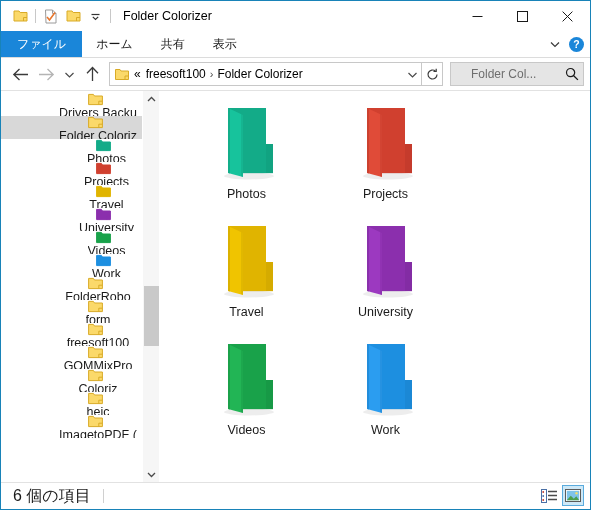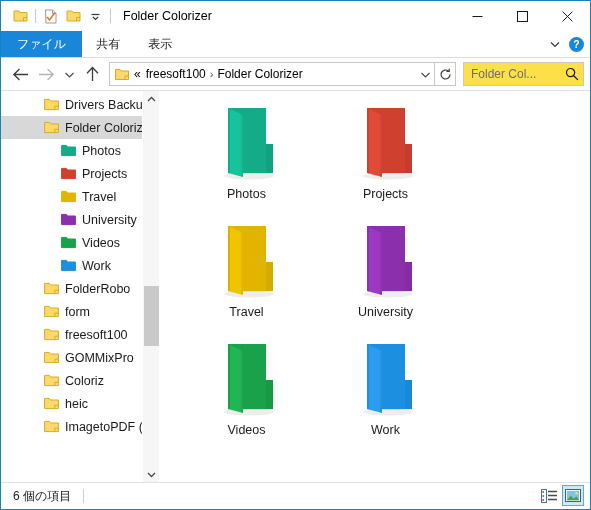--- a/index.html
+++ b/index.html
@@ -155,25 +155,25 @@
     border: 1px solid #c8c8c8;
     border-left: none;
     display: flex; align-items: center; justify-content: center;
     background: #ffffff;
     flex: 0 0 20px;
   }
   .searchbox {
     width: 108px;
     height: 22px;
     border: 1px solid #c8c8c8;
-    background: #fde047;
+    background: #e5e5e5;
     margin-left: 7px;
     display: flex;
     align-items: center;
-    padding: 0 4px 0 7px;
+    padding: 0 4px 0 20px;
     flex: 0 0 108px;
   }
   .searchbox .ph {
     font-size: 12px;
     color: #6e6e6e;
     flex: 1 1 auto;
     white-space: nowrap;
     overflow: hidden;
   }
 
@@ -198,20 +198,21 @@
     left: 0; top: 0;
     width: 145px;
     padding-top: 2px;
   }
   .navitem {
     height: 23px;
     display: flex;
     align-items: center;
     padding-left: 0px;
     white-space: nowrap;
+    flex-direction: column;
   }
   .navitem.selected { background: #d8d8d8; }
   .navitem .lbl {
     font-size: 12.5px;
     color: #1a1a1a;
     margin-left: 6px;
     overflow: hidden;
     white-space: nowrap;
   }
   .indent1 { padding-left: 43px; }
@@ -273,21 +274,21 @@
     height: 26px;
     flex: 0 0 26px;
     background: #ffffff;
     border-top: 1px solid #e2e2e2;
     display: flex;
     align-items: center;
     padding-left: 12px;
     position: relative;
   }
   .status-text {
-    font-size: 12px;
+    font-size: 16px;
     color: #1a1a1a;
     white-space: nowrap;
   }
   .status-div {
     width: 1px; height: 14px;
     background: #d0d0d0;
     margin-left: 12px;
   }
   .viewbtns {
     position: absolute;
@@ -355,20 +356,21 @@
       <div class="wc">
         <svg width="11" height="11" viewBox="0 0 11 11">
             <path d="M0.6 0.6l9.8 9.8M10.4 0.6l-9.8 9.8" stroke="#1a1a1a" stroke-width="1"></path>
           </svg>
       </div>
     </div>
   </div>
 
   <div class="ribbon">
     <div class="tab file">ファイル</div>
+    <div class="tab">ホーム</div>
     <div class="tab">共有</div>
     <div class="tab">表示</div>
     <div class="ribbon-right">
       <div style="display:flex;">
         <svg width="12" height="12" viewBox="0 0 12 12">
             <path d="M2 4.5l4 4 4-4" fill="none" stroke="#3a3a3a" stroke-width="1.2"></path>
           </svg>
       </div>
       <div class="help-icon">?</div>
     </div>

